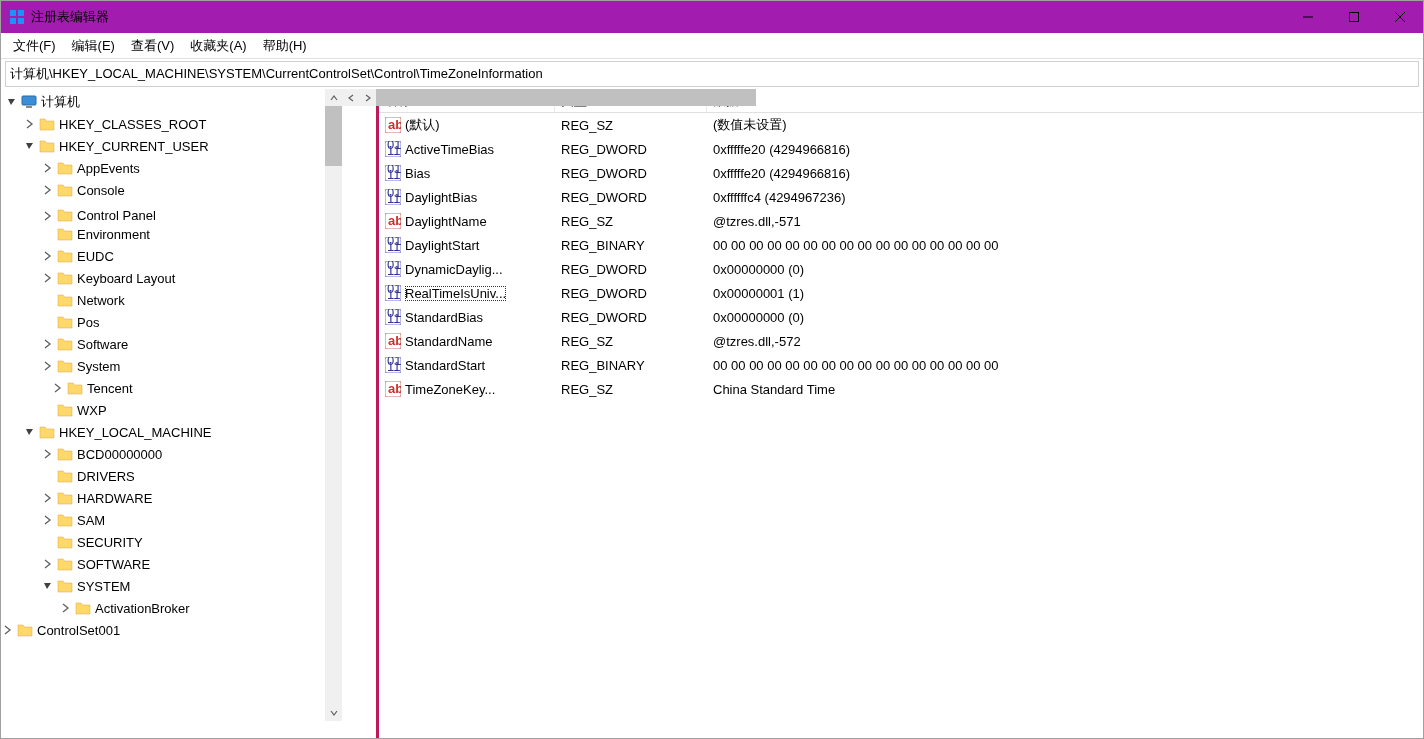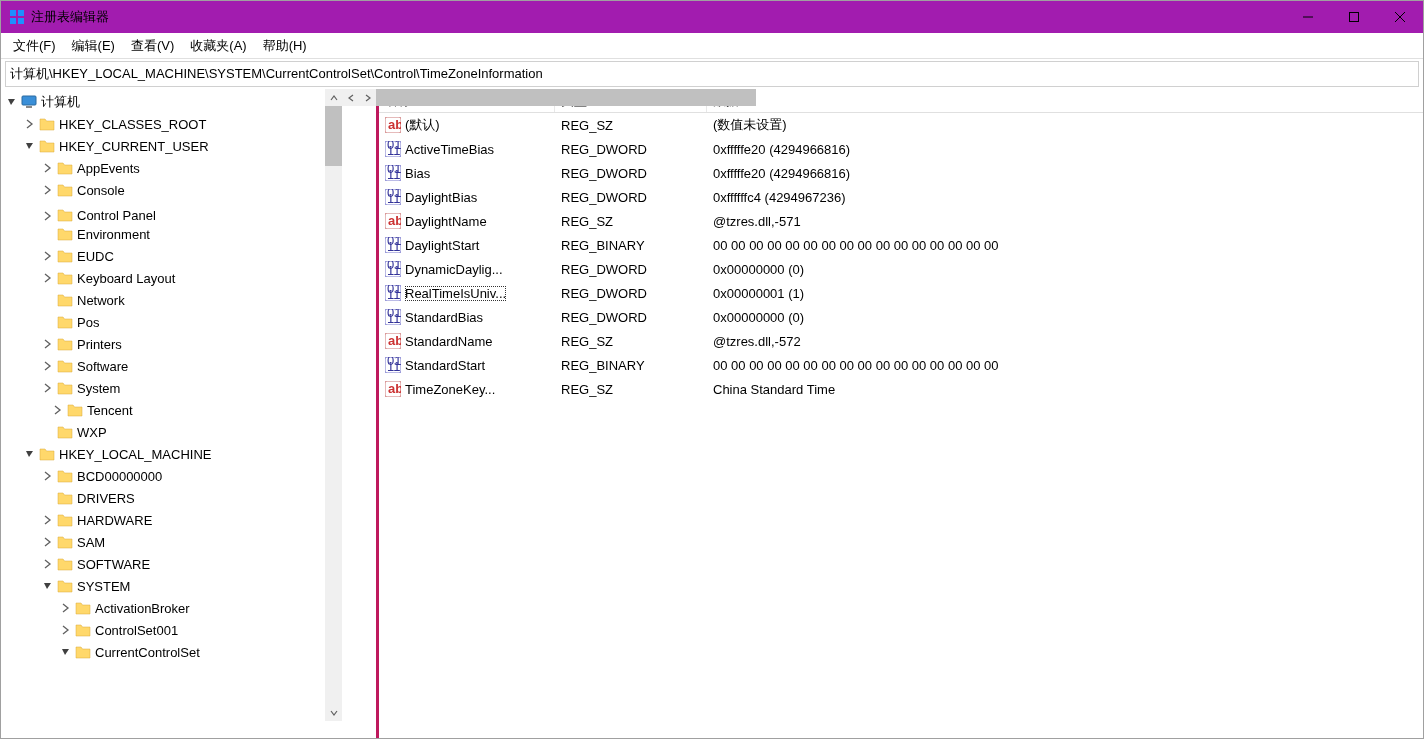--- a/index.html
+++ b/index.html
@@ -259,31 +259,20 @@
             </div>
             <div class="tree-row" style="padding-left: 40px;">
               <span class="expander">
                 <svg>
                   <use href="#ico-chevron-right"></use>
                 </svg>
               </span>
               <svg class="folder-icon">
                 <use href="#ico-folder"></use>
               </svg>
-              <span>Printers</span>
-            </div>
-            <div class="tree-row" style="padding-left: 40px;">
-              <span class="expander">
-                <svg>
-                  <use href="#ico-chevron-right"></use>
-                </svg>
-              </span>
-              <svg class="folder-icon">
-                <use href="#ico-folder"></use>
-              </svg>
               <span>Software</span>
             </div>
             <div class="tree-row" style="padding-left: 40px;">
               <span class="expander">
                 <svg>
                   <use href="#ico-chevron-right"></use>
                 </svg>
               </span>
               <svg class="folder-icon">
                 <use href="#ico-folder"></use>
@@ -353,20 +342,27 @@
                 <svg>
                   <use href="#ico-chevron-right"></use>
                 </svg>
               </span>
               <svg class="folder-icon">
                 <use href="#ico-folder"></use>
               </svg>
               <span>SAM</span>
             </div>
             <div class="tree-row" style="padding-left: 40px;">
+              <span class="expander"></span>
+              <svg class="folder-icon">
+                <use href="#ico-folder"></use>
+              </svg>
+              <span>SECURITY</span>
+            </div>
+            <div class="tree-row" style="padding-left: 40px;">
               <span class="expander">
                 <svg>
                   <use href="#ico-chevron-right"></use>
                 </svg>
               </span>
               <svg class="folder-icon">
                 <use href="#ico-folder"></use>
               </svg>
               <span>SOFTWARE</span>
             </div>
@@ -385,41 +381,30 @@
               <span class="expander">
                 <svg>
                   <use href="#ico-chevron-right"></use>
                 </svg>
               </span>
               <svg class="folder-icon">
                 <use href="#ico-folder"></use>
               </svg>
               <span>ActivationBroker</span>
             </div>
-            <div class="tree-row" style="padding-left: 58px;">
+            <div class="tree-row" style="">
               <span class="expander">
                 <svg>
                   <use href="#ico-chevron-right"></use>
                 </svg>
               </span>
               <svg class="folder-icon">
                 <use href="#ico-folder"></use>
               </svg>
               <span>ControlSet001</span>
-            </div>
-            <div class="tree-row" style="padding-left: 58px;">
-              <span class="expander">
-                <svg>
-                  <use href="#ico-chevron-down"></use>
-                </svg>
-              </span>
-              <svg class="folder-icon">
-                <use href="#ico-folder"></use>
-              </svg>
-              <span>CurrentControlSet</span>
             </div>
           </div>
 
         <div class="vscroll">
           <div class="arrow">
               <svg width="10" height="10">
                 <use href="#ico-up"></use>
               </svg>
             </div>
           <div class="track">

